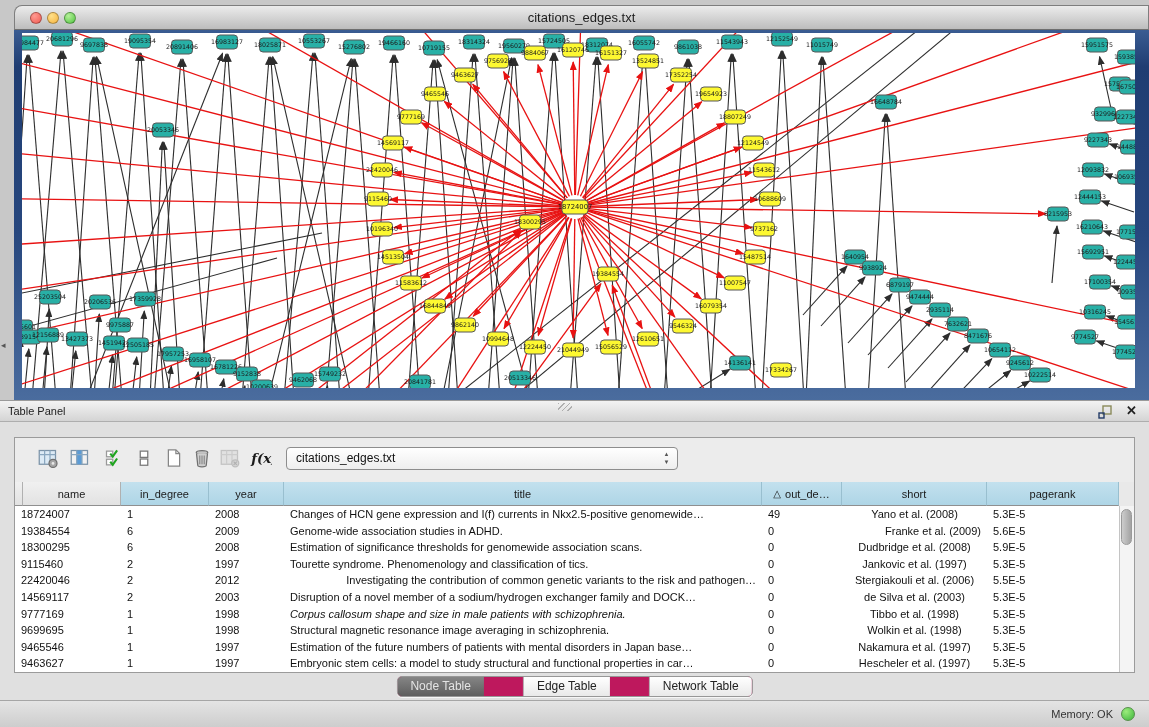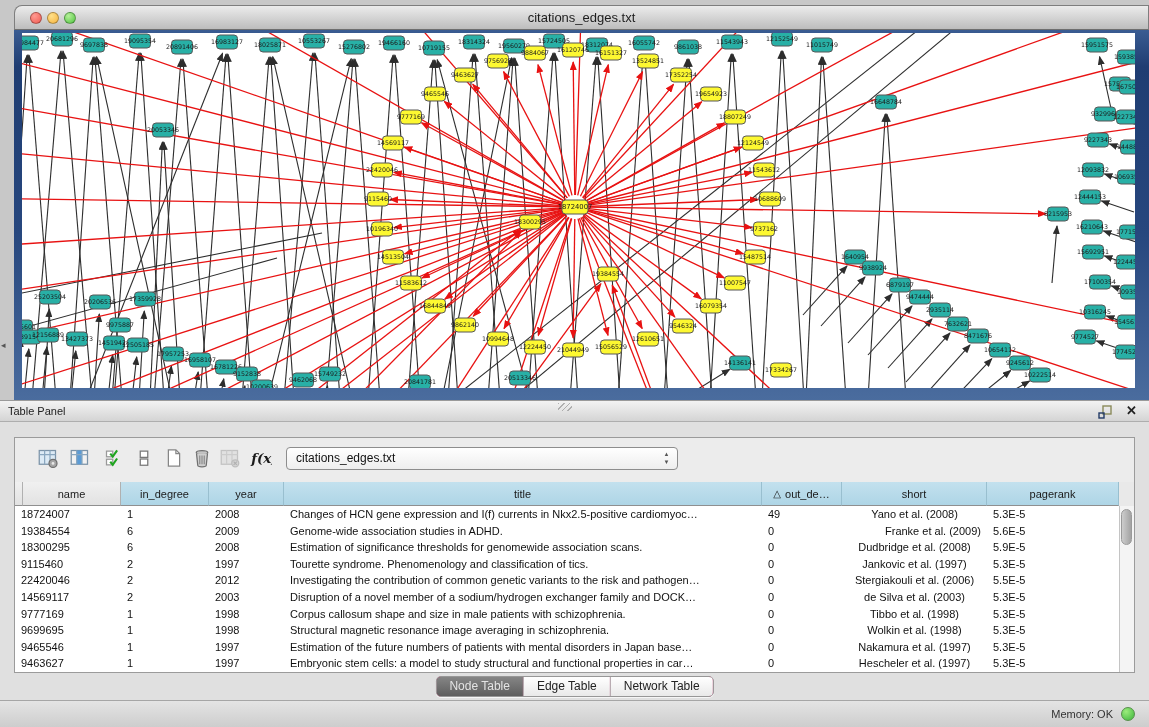--- a/index.html
+++ b/index.html
@@ -74,21 +74,21 @@
     position:absolute; right:0; top:68px; width:15px; height:166px;
     background:#f4f4f4; border-left:1px solid #c4c4c4;
   }
   .vthumb {
     position:absolute; left:1px; top:3px; width:11px; height:36px; border-radius:6px;
     background:linear-gradient(90deg,#cdcdcd,#a3a3a3); border:1px solid #9a9a9a;
   }
   .tabbar {
     position:absolute; top:254px; left:50%; transform:translateX(-50%);
     display:flex; height:21px; border:1px solid #979797; border-radius:5px;
-    overflow:hidden; background:#be185d; box-shadow:0 1px 0 rgba(255,255,255,.7);
+    overflow:hidden; background:#be185d; box-shadow:0 1px 0 rgba(255,255,255,.7);gap:39px;
   }
   .tab {
     font-size:12px; line-height:19px; padding:0 13px; color:#222;
     background:linear-gradient(#ffffff,#e9e9e9); border-left:1px solid #b9b9b9;
   }
   .tab:first-child { border-left:none; }
   .tab.selected { background:linear-gradient(#858585,#5e5e5e); color:#e4e4e4; }
   .statusbar {
     position:absolute; left:0; top:700px; width:1149px; height:27px;
     background:linear-gradient(#e4e4e4,#cdcdcd); border-top:1px solid #a6a6a6;
@@ -623,21 +623,21 @@
         </div>
         <div class="th hl" style="width: 132px;">
           <span>pagerank</span>
         </div>
       </div>
     <div class="tbody" id="tbody">
         <div class="tr">
           <div class="td" style="width: 106px; text-align: left;">18724007</div>
           <div class="td" style="width: 88px; text-align: left;">1</div>
           <div class="td" style="width: 75px; text-align: left;">2008</div>
-          <div class="td" style="width: 478px; text-align: left;">Changes of HCN gene expression and I(f) currents in Nkx2.5-positive cardiomyoc…</div>
+          <div class="td" style="width: 478px; text-align: left;">Changes of HCN gene expression and I(f) currents in Nkx2.5-positive genomewide…</div>
           <div class="td" style="width: 80px; text-align: left;">49</div>
           <div class="td" style="width: 145px; text-align: center;">Yano et al. (2008)</div>
           <div class="td" style="width: 132px; text-align: left;">5.3E-5</div>
         </div>
         <div class="tr">
           <div class="td" style="width: 106px; text-align: left;">19384554</div>
           <div class="td" style="width: 88px; text-align: left;">6</div>
           <div class="td" style="width: 75px; text-align: left;">2009</div>
           <div class="td" style="width: 478px; text-align: left;">Genome-wide association studies in ADHD.</div>
           <div class="td" style="width: 80px; text-align: left;">0</div>
@@ -659,39 +659,39 @@
           <div class="td" style="width: 75px; text-align: left;">1997</div>
           <div class="td" style="width: 478px; text-align: left;">Tourette syndrome. Phenomenology and classification of tics.</div>
           <div class="td" style="width: 80px; text-align: left;">0</div>
           <div class="td" style="width: 145px; text-align: center;">Jankovic et al. (1997)</div>
           <div class="td" style="width: 132px; text-align: left;">5.3E-5</div>
         </div>
         <div class="tr">
           <div class="td" style="width: 106px; text-align: left;">22420046</div>
           <div class="td" style="width: 88px; text-align: left;">2</div>
           <div class="td" style="width: 75px; text-align: left;">2012</div>
-          <div class="td" style="width: 478px; text-align: left;">Investigating the contribution of common genetic variants to the risk and pathogen…</div>
+          <div class="td" style="width: 478px; text-align: right;">Investigating the contribution of common genetic variants to the risk and pathogen…</div>
           <div class="td" style="width: 80px; text-align: left;">0</div>
           <div class="td" style="width: 145px; text-align: center;">Stergiakouli et al. (2006)</div>
           <div class="td" style="width: 132px; text-align: left;">5.5E-5</div>
         </div>
         <div class="tr">
           <div class="td" style="width: 106px; text-align: left;">14569117</div>
           <div class="td" style="width: 88px; text-align: left;">2</div>
           <div class="td" style="width: 75px; text-align: left;">2003</div>
           <div class="td" style="width: 478px; text-align: left;">Disruption of a novel member of a sodium/hydrogen exchanger family and DOCK…</div>
           <div class="td" style="width: 80px; text-align: left;">0</div>
           <div class="td" style="width: 145px; text-align: center;">de Silva et al. (2003)</div>
           <div class="td" style="width: 132px; text-align: left;">5.3E-5</div>
         </div>
         <div class="tr">
           <div class="td" style="width: 106px; text-align: left;">9777169</div>
           <div class="td" style="width: 88px; text-align: left;">1</div>
           <div class="td" style="width: 75px; text-align: left;">1998</div>
-          <div class="td" style="width: 478px; text-align: left;">Corpus callosum shape and size in male patients with schizophrenia.</div>
+          <div class="td" style="width: 478px; text-align: left; font-style: italic;">Corpus callosum shape and size in male patients with schizophrenia.</div>
           <div class="td" style="width: 80px; text-align: left;">0</div>
           <div class="td" style="width: 145px; text-align: center;">Tibbo et al. (1998)</div>
           <div class="td" style="width: 132px; text-align: left;">5.3E-5</div>
         </div>
         <div class="tr">
           <div class="td" style="width: 106px; text-align: left;">9699695</div>
           <div class="td" style="width: 88px; text-align: left;">1</div>
           <div class="td" style="width: 75px; text-align: left;">1998</div>
           <div class="td" style="width: 478px; text-align: left;">Structural magnetic resonance image averaging in schizophrenia.</div>
           <div class="td" style="width: 80px; text-align: left;">0</div>

